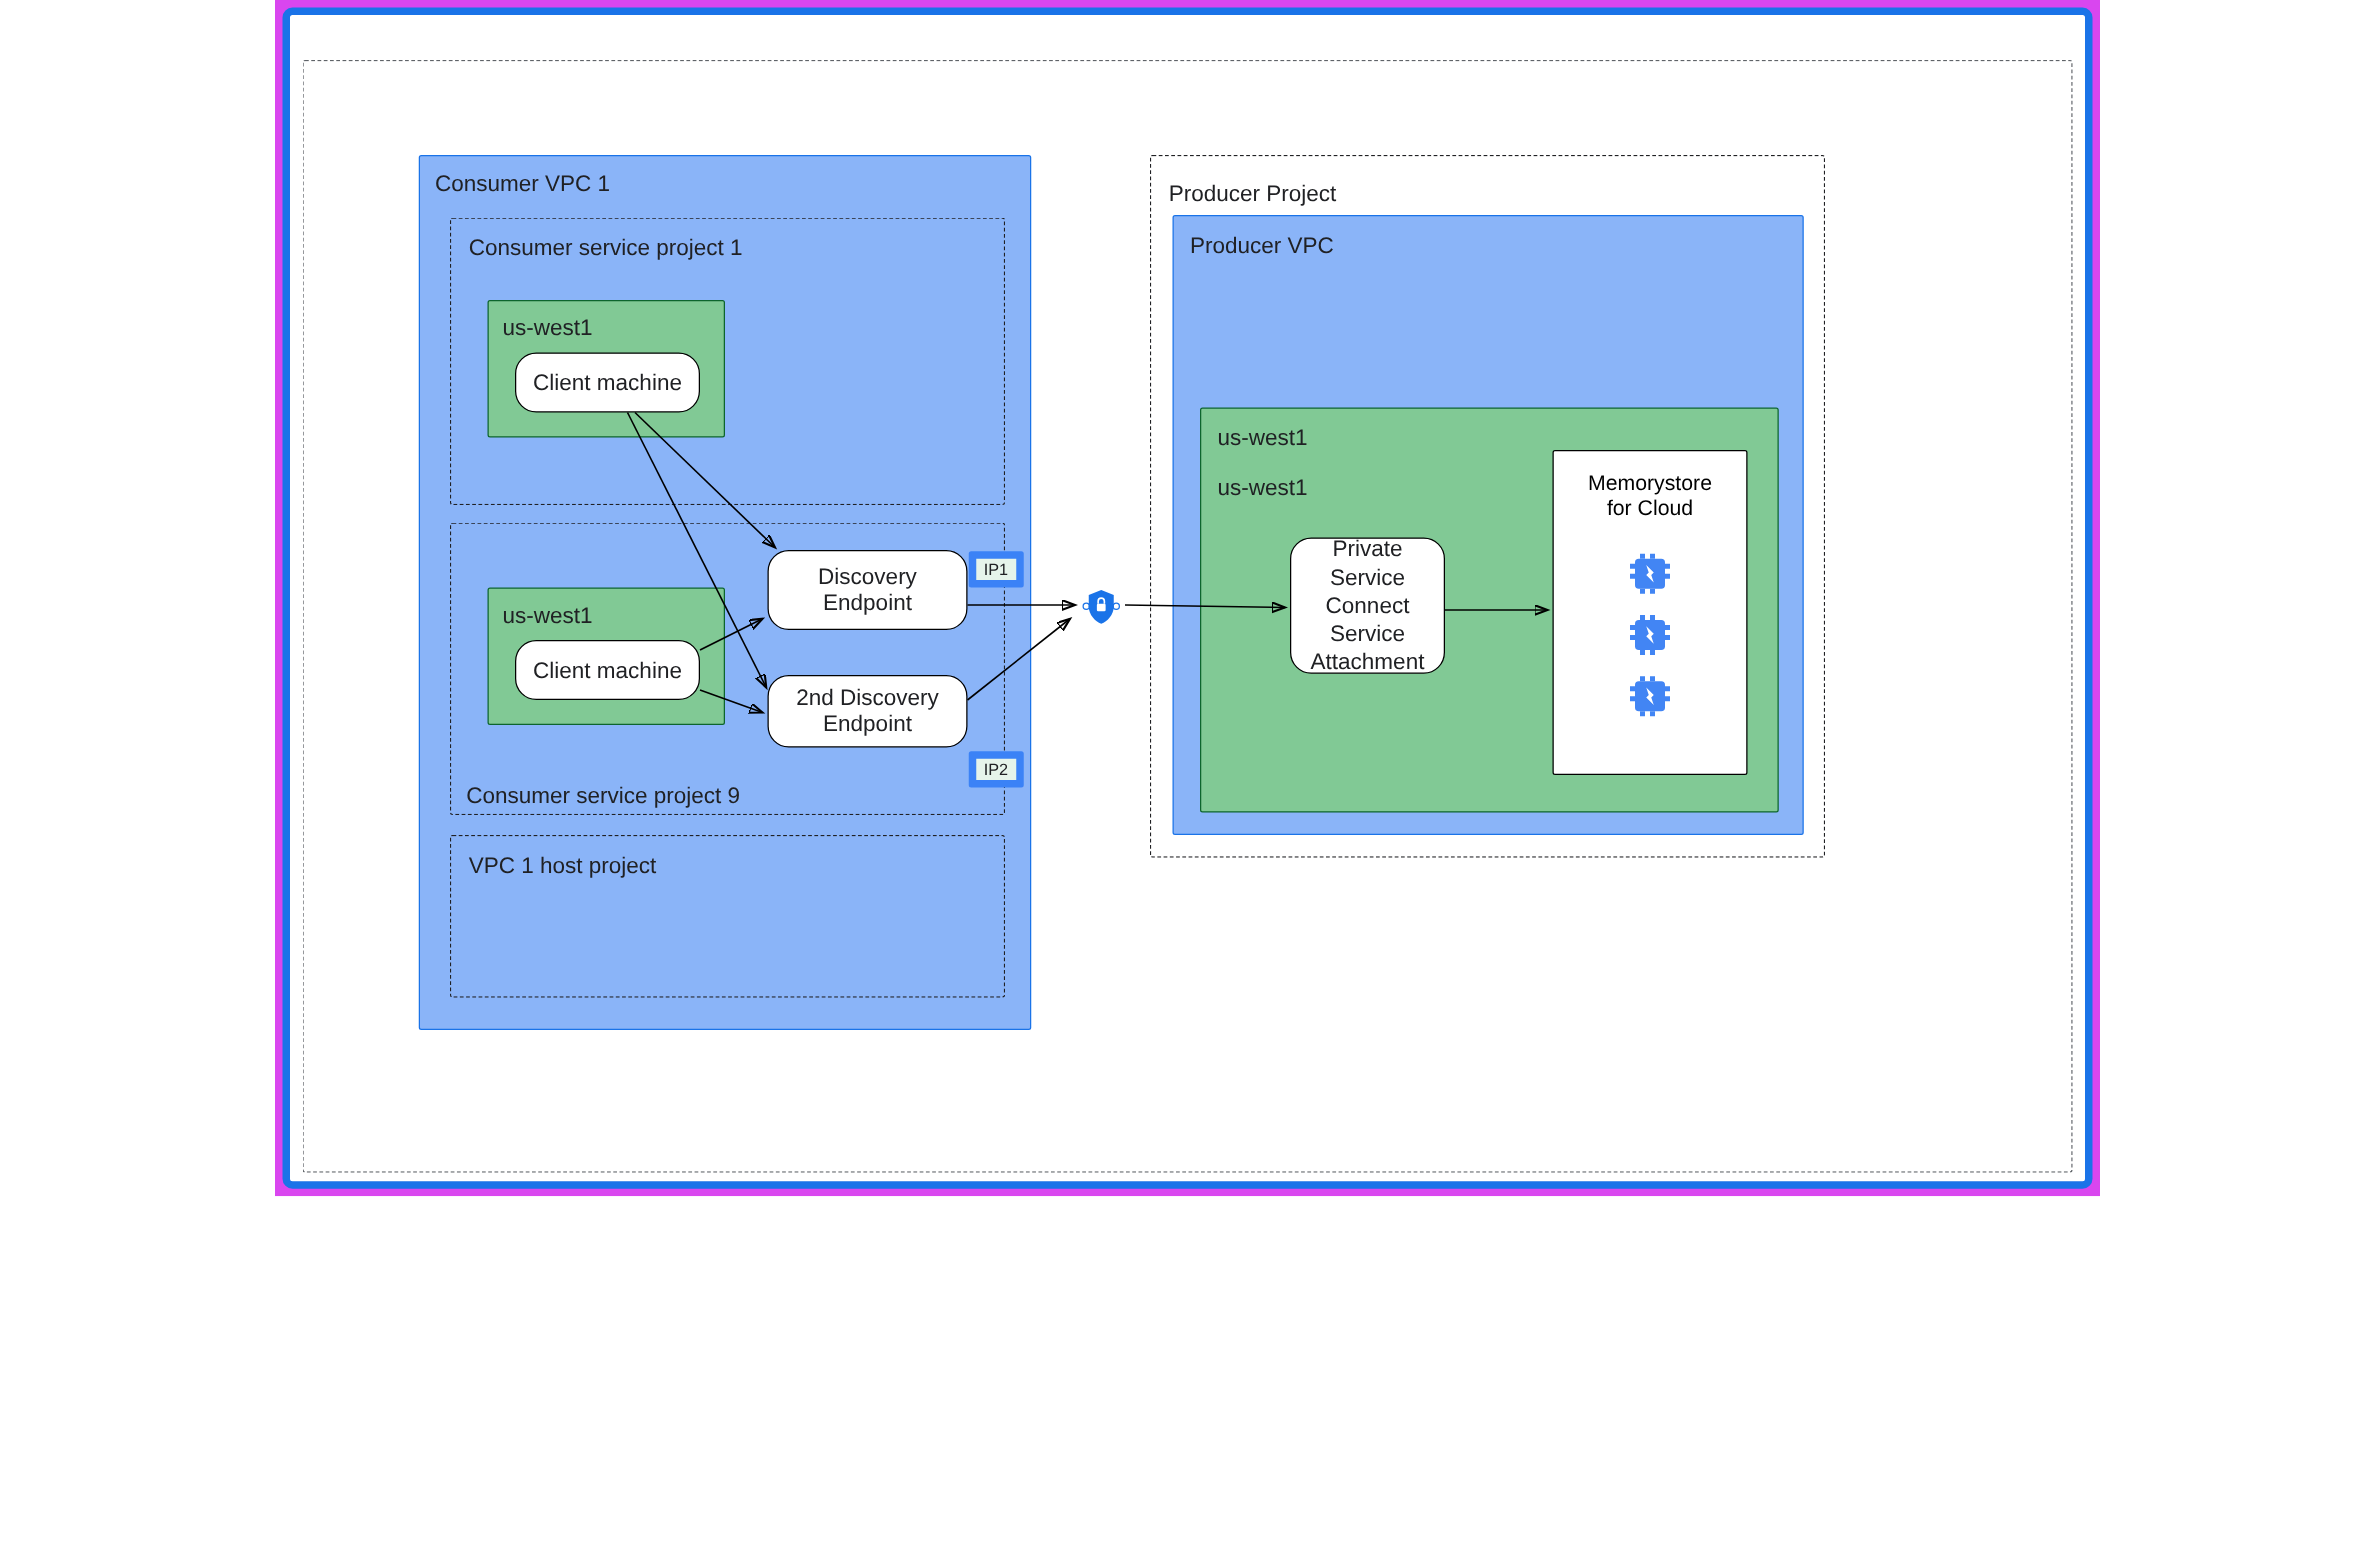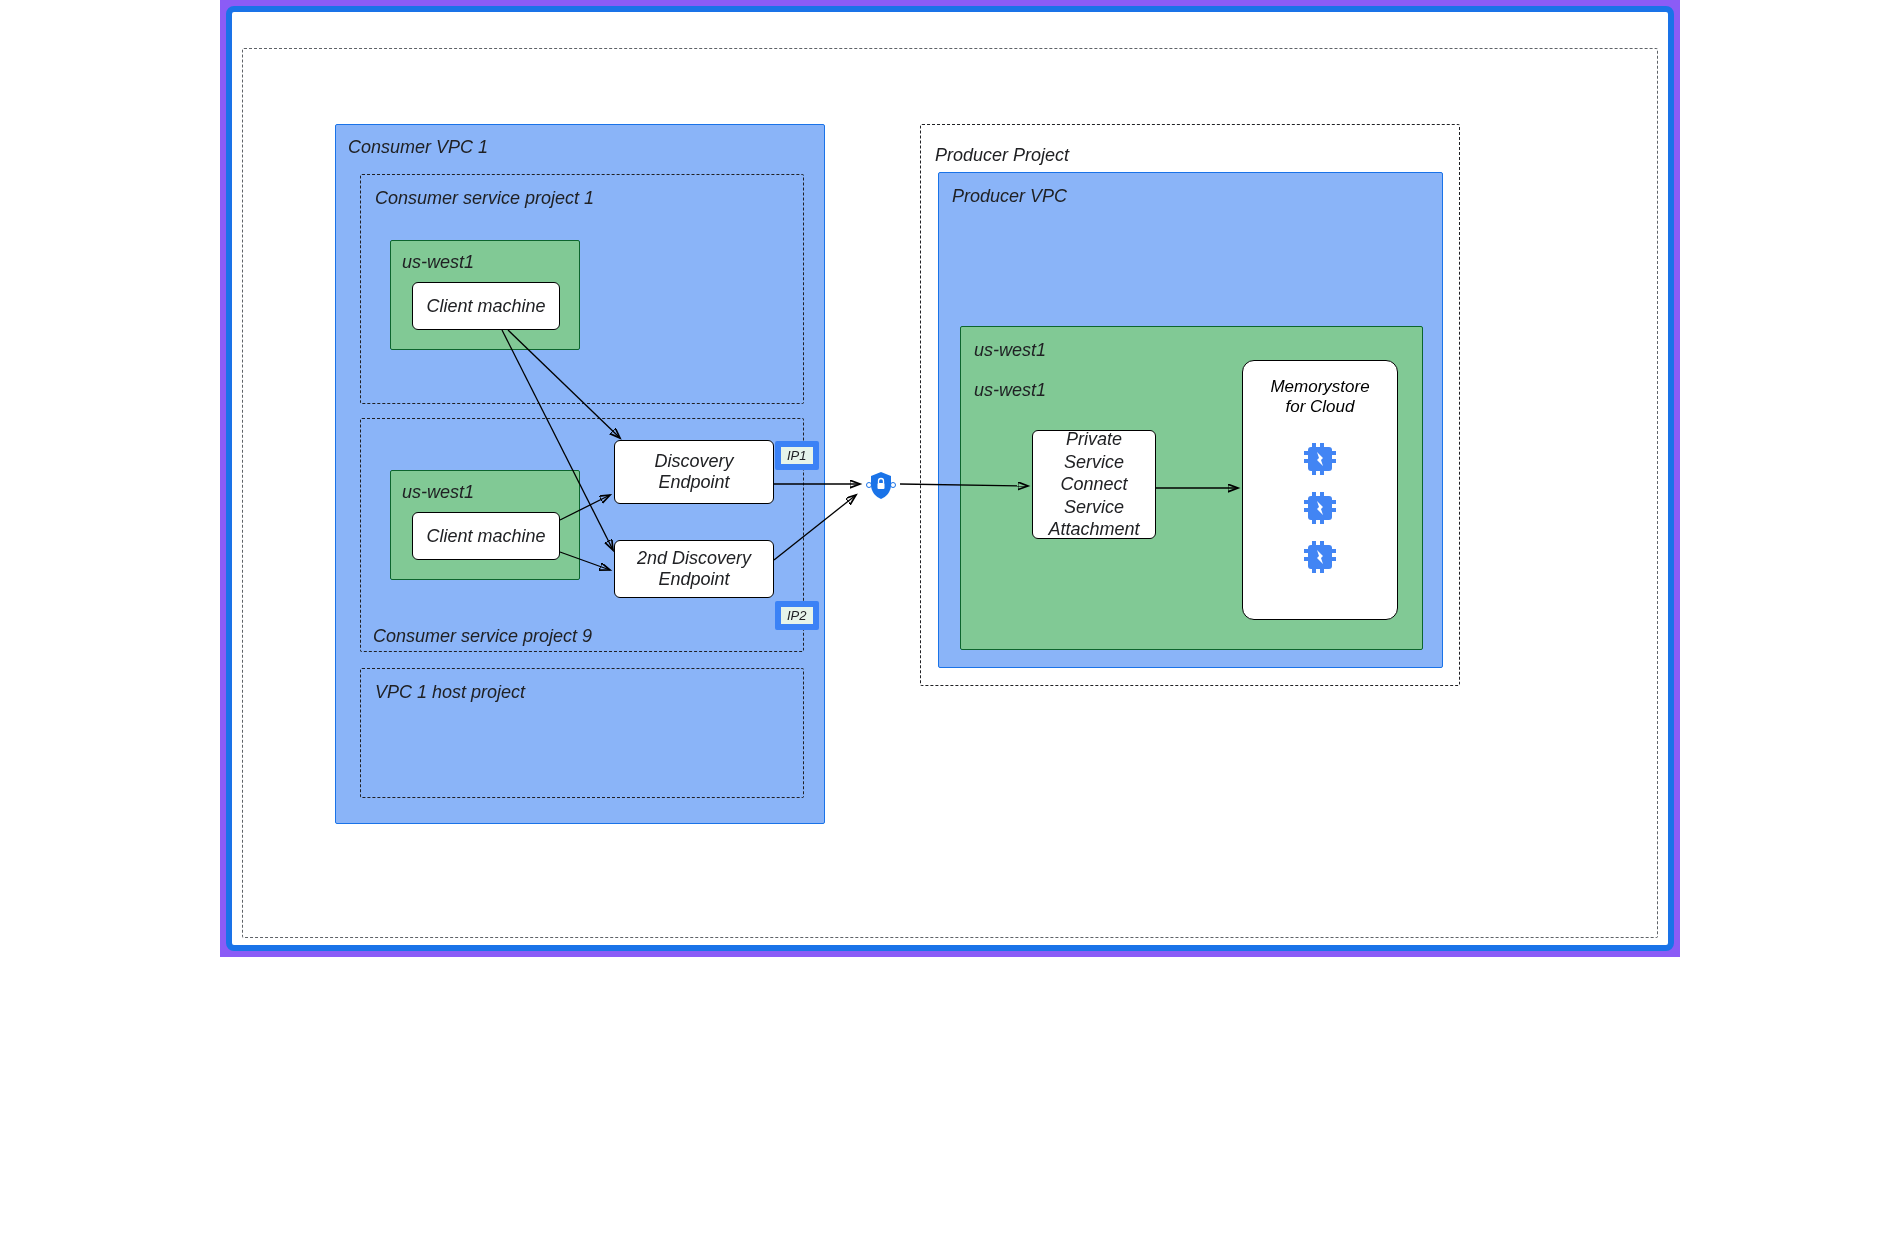--- a/index.html
+++ b/index.html
@@ -6,37 +6,36 @@
     margin: 0;
     padding: 0;
     background: #fff;
     font-family: "Google Sans", "Product Sans", Arial, sans-serif;
   }
   .canvas {
     position: relative;
     width: 1460px;
     height: 957px;
     margin: 0 auto;
-    background: #8b5cf6;
-    font-style: italic;
+    background: #d946ef;
   }
   .box {
     position: absolute;
     box-sizing: border-box;
   }
   .label {
     position: absolute;
     font-size: 18px;
     color: #202124;
     white-space: nowrap;
   }
   .node-box {
     background: #fff;
     border: 1px solid #000;
-    border-radius: 6px;
+    border-radius: 17px;
     display: flex;
     align-items: center;
     justify-content: center;
     text-align: center;
     font-size: 18px;
     color: #202124;
     padding: 4px;
     box-sizing: border-box;
   }
   .ip-tag {
@@ -132,21 +131,21 @@
 
   <div class="box node-box" style="left:812px; top:430px; width:124px; height:109px;">
     <span style="white-space:pre-line; line-height:1.25;">Private
 Service
 Connect
 Service
 Attachment</span>
   </div>
 
   <div class="box" style="left:1022px; top:360px; width:156px; height:260px;
-              background:#fff; border:1px solid #000; border-radius:12px;
+              background:#fff; border:1px solid #000; border-radius:2px;
               text-align:center; padding-top:16px; font-size:17px;">
     <div>Memorystore</div>
     <div>for Cloud</div>
     <div style="margin-top:20px;">
       <svg width="44" height="44">
           <rect x="10" y="10" width="24" height="24" rx="3" fill="#4285f4"></rect>
           <rect x="6" y="14" width="4" height="4" fill="#4285f4"></rect>
           <rect x="6" y="22" width="4" height="4" fill="#4285f4"></rect>
           <rect x="34" y="14" width="4" height="4" fill="#4285f4"></rect>
           <rect x="34" y="22" width="4" height="4" fill="#4285f4"></rect>

